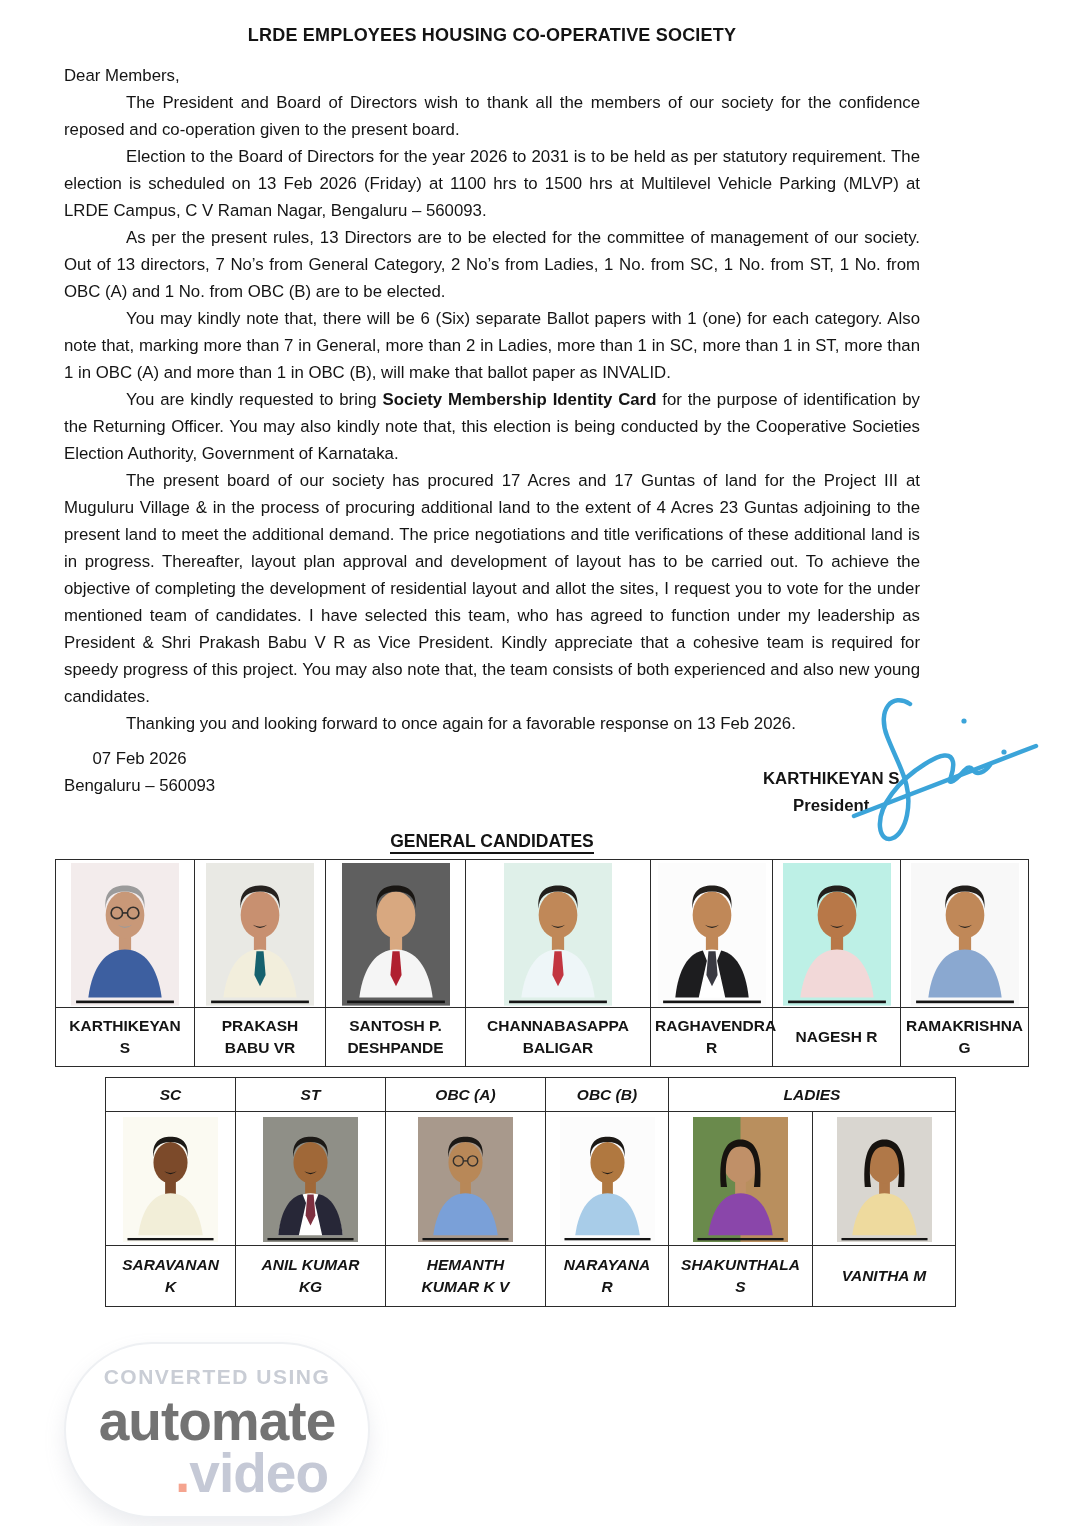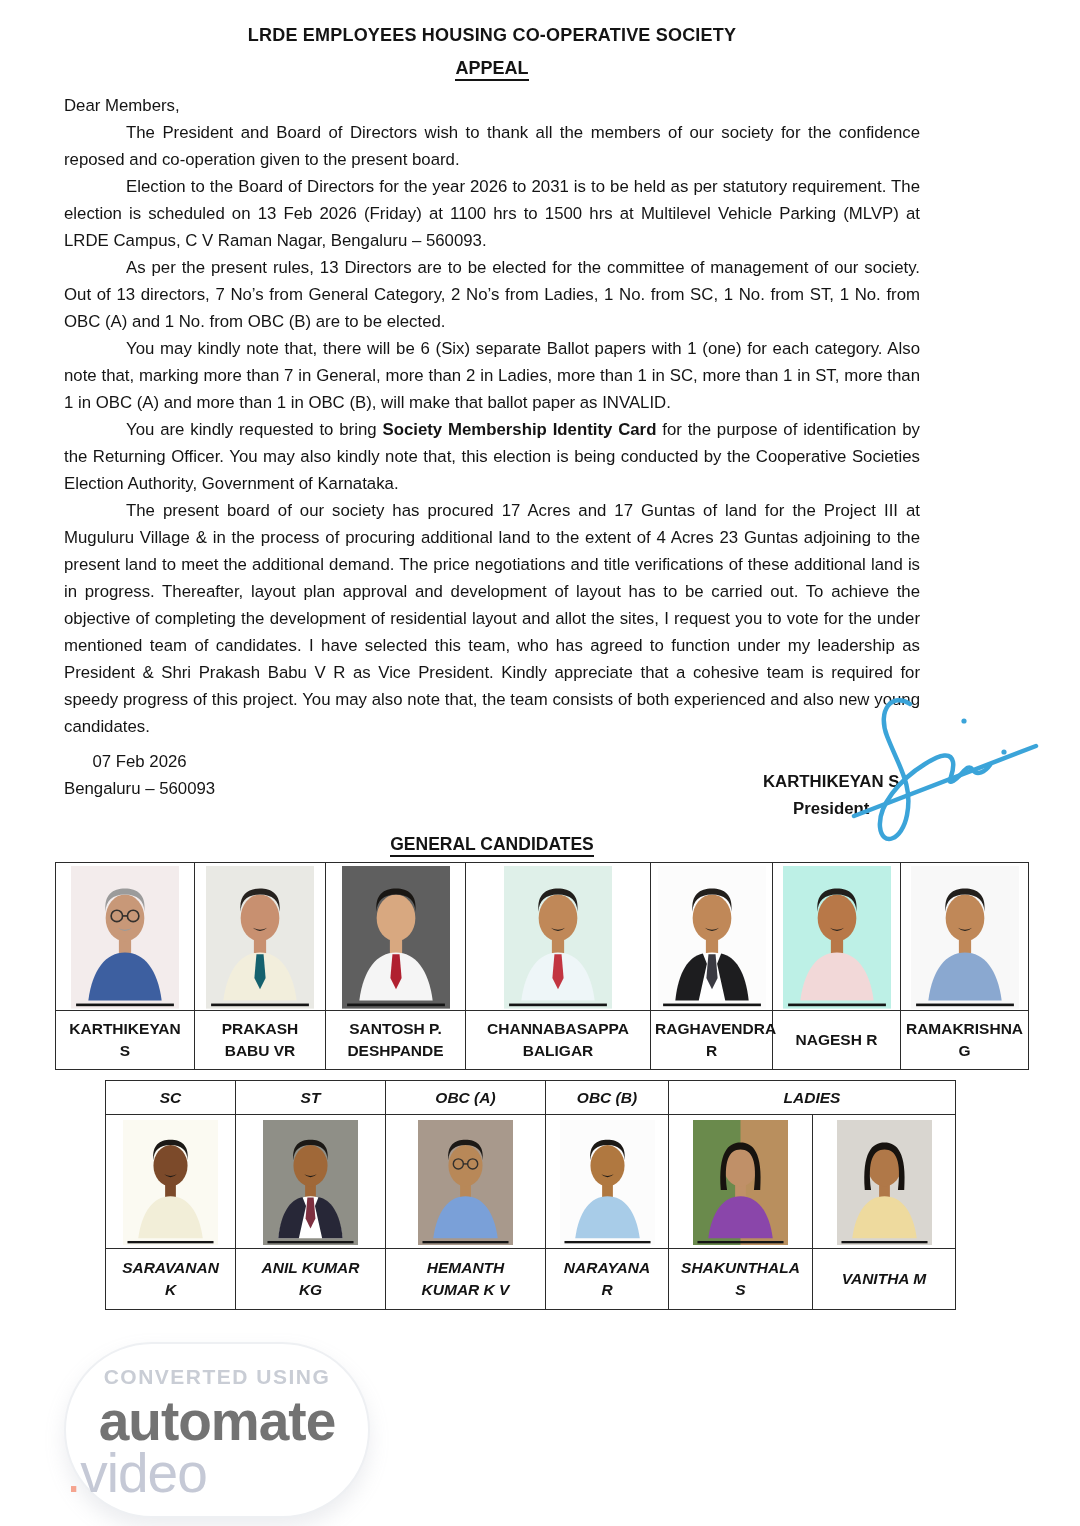--- a/index.html
+++ b/index.html
@@ -32,43 +32,41 @@
   #cat-table .name-cell{height:54px;}
   .cat-header{height:33px;font-weight:bold;font-size:15.5px;}
   #signature{position:absolute;left:846px;top:688px;pointer-events:none;}
   #watermark{
     position:absolute;left:64px;top:1342px;width:306px;height:176px;box-sizing:border-box;
     background:#ffffff;border:2px solid #eef0f3;border-radius:92px;
     box-shadow:0 10px 20px rgba(150,156,170,.18);
   }
   .wm1{margin-top:21px;text-align:center;font-size:21px;font-weight:bold;letter-spacing:1.5px;color:#c9cdd5;}
   .wm2{text-align:center;font-size:55px;font-weight:bold;color:#c5c9d6;line-height:1.0;margin-top:5px;letter-spacing:-1px;}
-  .wm3{text-align:left;padding-right:40px;font-size:55px;font-weight:normal;color:#c5c9d6;line-height:1.0;margin-top:-3px;letter-spacing:-1px;}
+  .wm3{text-align:right;padding-right:40px;font-size:55px;font-weight:bold;color:#c5c9d6;line-height:1.0;margin-top:-3px;letter-spacing:-1px;}
   .wm3 .dot{color:#f5a48f;}
 </style>
 </head>
 <body>
 
 <div class="page">
 
   <div class="title-line">LRDE EMPLOYEES HOUSING CO-OPERATIVE SOCIETY</div>
 
-  <div class="appeal-wrap">
-    <span>APPEAL</span>
-  </div>
 
   <div class="salutation">Dear Members,</div>
 
   <div id="paras">
       <p class="para"><span>The President and Board of Directors wish to thank all the members of our society for the confidence reposed and co-operation given to the present board.</span></p>
       <p class="para"><span>Election to the Board of Directors for the year 2026 to 2031 is to be held as per statutory requirement. The election is scheduled on 13 Feb 2026 (Friday) at 1100 hrs to 1500 hrs at Multilevel Vehicle Parking (MLVP) at LRDE Campus, C V Raman Nagar, Bengaluru – 560093.</span></p>
       <p class="para"><span>As per the present rules, 13 Directors are to be elected for the committee of management of our society. Out of 13 directors, 7 No’s from General Category, 2 No’s from Ladies, 1 No. from SC, 1 No. from ST, 1 No. from OBC (A) and 1 No. from OBC (B) are to be elected.</span></p>
       <p class="para"><span>You may kindly note that, there will be 6 (Six) separate Ballot papers with 1 (one) for each category. Also note that, marking more than 7 in General, more than 2 in Ladies, more than 1 in SC, more than 1 in ST, more than 1 in OBC (A) and more than 1 in OBC (B), will make that ballot paper as INVALID.</span></p>
       <p class="para"><span>You are kindly requested to bring </span><span class="bold">Society Membership Identity Card</span><span> for the purpose of identification by the Returning Officer. You may also kindly note that, this election is being conducted by the Cooperative Societies Election Authority, Government of Karnataka.</span></p>
       <p class="para"><span>The present board of our society has procured 17 Acres and 17 Guntas of land for the Project III at Muguluru Village &amp; in the process of procuring additional land to the extent of 4 Acres 23 Guntas adjoining to the present land to meet the additional demand. The price negotiations and title verifications of these additional land is in progress. Thereafter, layout plan approval and development of layout has to be carried out. To achieve the objective of completing the development of residential layout and allot the sites, I request you to vote for the under mentioned team of candidates. I have selected this team, who has agreed to function under my leadership as President &amp; Shri Prakash Babu V R as Vice President. Kindly appreciate that a cohesive team is required for speedy progress of this project. You may also note that, the team consists of both experienced and also new young candidates.</span></p>
+      <p class="para"><span>Thanking you and looking forward to once again for a favorable response on 13 Feb 2026.</span></p>
     </div>
 
   <div class="sig-block">
     <div class="sig-left">
       <div>07 Feb 2026</div>
       <div>Bengaluru – 560093</div>
     </div>
     <div class="sig-right">
       <div>KARTHIKEYAN S</div>
       <div>President</div>

